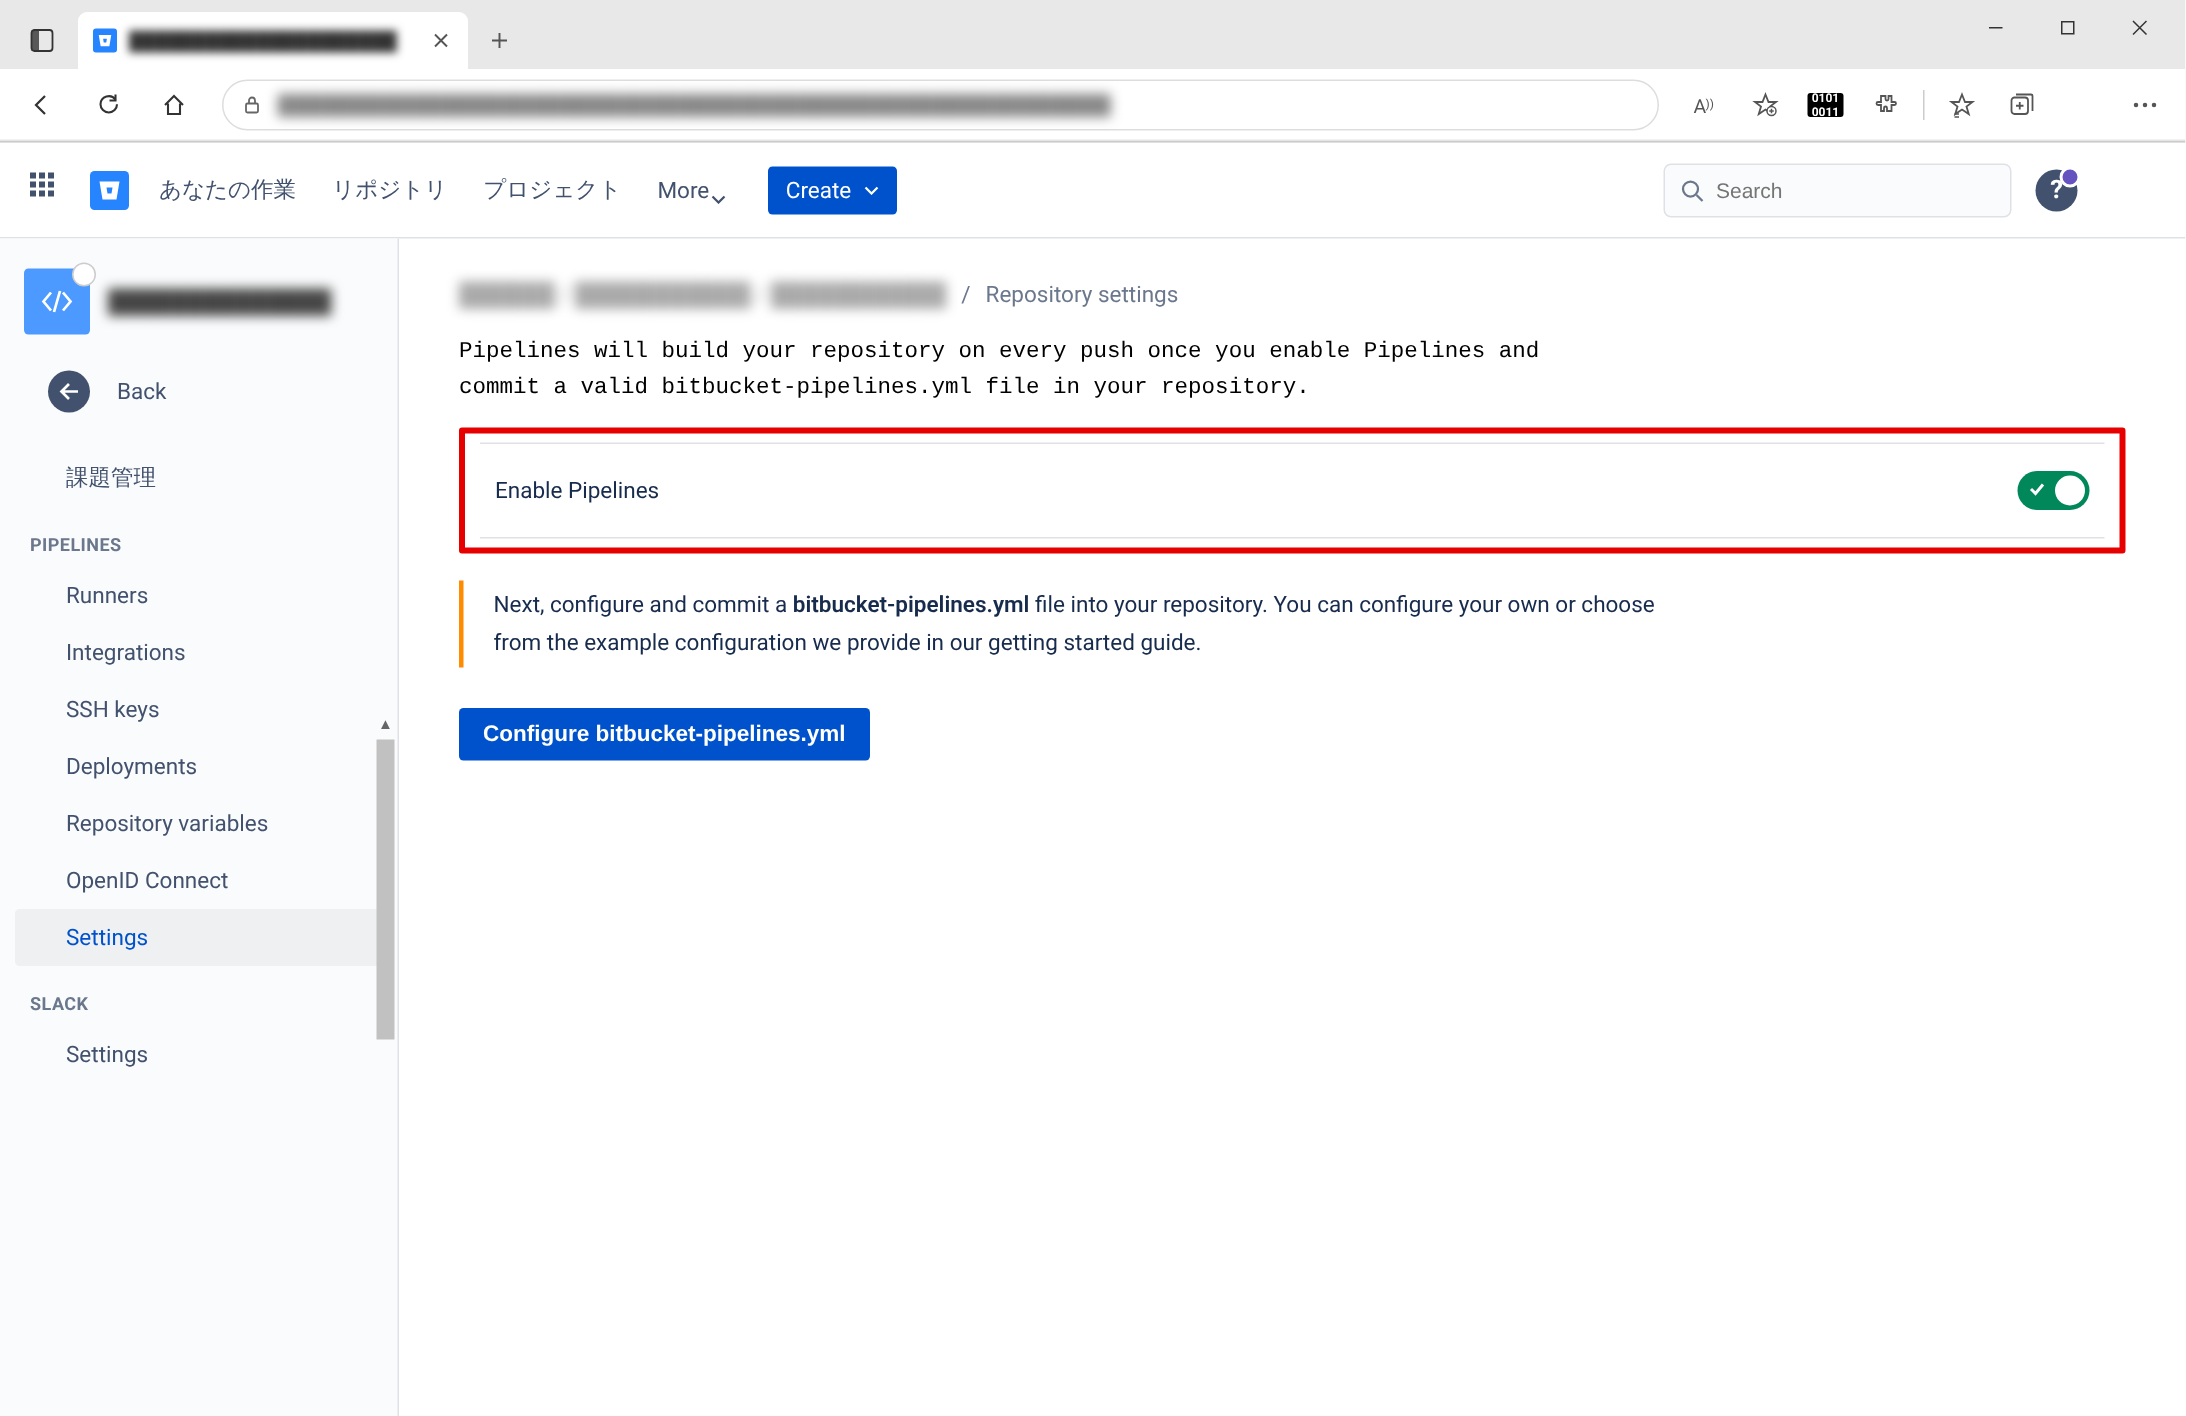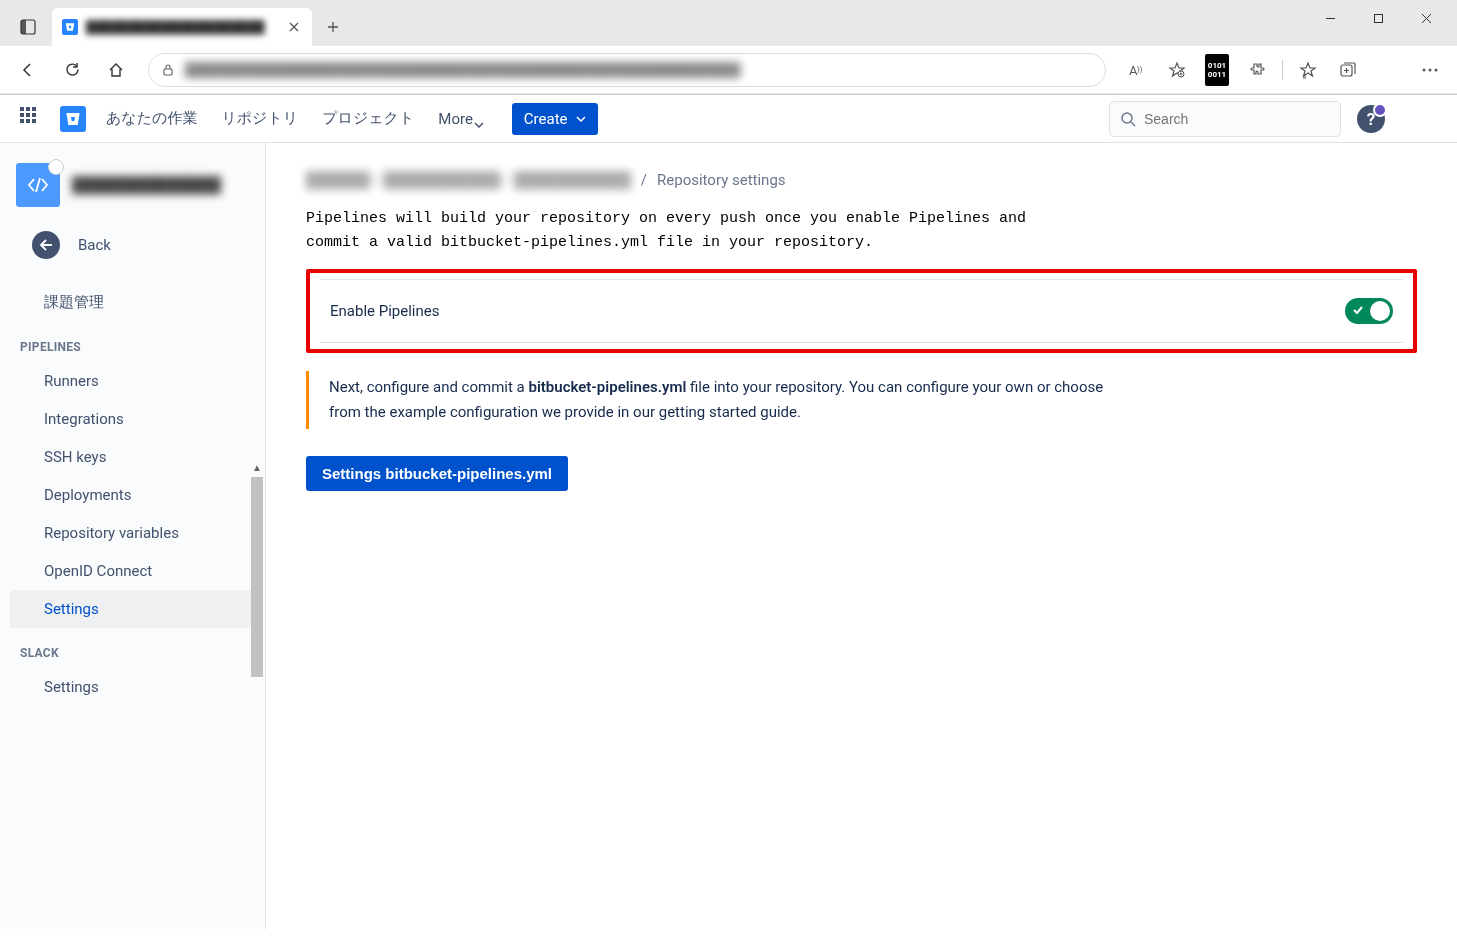--- a/index.html
+++ b/index.html
@@ -17,26 +17,26 @@
 .new-tab { width: 30px; height: 30px; display:flex; align-items:center; justify-content:center; color:#555; margin-left:6px; margin-bottom:4px; cursor:pointer; }
 .win-controls { margin-left:auto; display:flex; gap:2px; align-self:flex-start; padding-top:2px;}
 .win-btn { width:46px; height:32px; display:flex; align-items:center; justify-content:center; color:#333; cursor:pointer; }
 
 .addr-bar { background:#fff; height:48px; display:flex; align-items:center; padding:0 8px; gap:4px; border-bottom: 1px solid #e5e5e5;}
 .nav-btn { width:40px; height:40px; display:flex; align-items:center; justify-content:center; color:#555; cursor:pointer; border-radius:4px;}
 .addr-input-wrap { flex:1; height:34px; background:#fff; border:1px solid #ddd; border-radius:17px; display:flex; align-items:center; padding:0 12px; gap:10px; margin: 0 8px;}
 .addr-input { flex:1; border:none; outline:none; font-size:14px; color:#888; filter: blur(4px);}
 .ext-icons { display:flex; gap:2px; align-items:center; }
 .ext-icon { width:38px; height:38px; display:flex; align-items:center; justify-content:center; color:#555; cursor:pointer;}
-.ext-badge { width:24px; height:32px; background:#000; color:#fff; font-size:8px; display:flex; align-items:center; justify-content:center; font-weight:bold; border-radius:2px;}
+.ext-badge { width:24px; height:16px; background:#000; color:#fff; font-size:8px; display:flex; align-items:center; justify-content:center; font-weight:bold; border-radius:2px;}
 .ext-sep { width:1px; height:20px; background:#ccc; margin:0 4px;}
 .addr-trail { width:40px; height:36px; }
 
 
-.app-nav { height:48px; border-bottom:1px solid #dfe1e6; display:flex; align-items:center; padding:0 20px; gap:16px; }
+.app-nav { height:64px; border-bottom:1px solid #dfe1e6; display:flex; align-items:center; padding:0 20px; gap:16px; }
 .app-switcher { width:24px; height:24px; display:grid; grid-template-columns:repeat(3,4px); grid-template-rows:repeat(3,4px); gap:2px; cursor:pointer;}
 .app-switcher span { background:#42526E; }
 .logo { width:26px; height:26px; background:#2684FF; border-radius:3px; display:flex; align-items:center; justify-content:center; cursor:pointer;}
 .nav-item { color:#42526E; font-size:15px; cursor:pointer; padding:4px 4px; }
 .nav-item.more { display:flex; align-items:flex-end; gap:1px; }
 .create-btn { background:#0052CC; color:#fff; padding:7px 12px; border-radius:3px; font-size:15px; display:flex; align-items:center; gap:8px; cursor:pointer; margin-left:8px;}
 .nav-spacer { flex:1; }
 .search-box { width:232px; height:36px; border:1px solid #dfe1e6; border-radius:5px; display:flex; align-items:center; padding:0 10px; gap:8px; color:#6B778C; background: #fafbfc;}
 .search-box input { border:none; outline:none; background:transparent; font-size:14px; width:100%; color:#6B778C;}
 .help-btn { width:28px; height:28px; border-radius:50%; background:#42526E; color:#fff; display:flex; align-items:center; justify-content:center; font-weight:bold; cursor:pointer; position:relative; font-size:17px;}
@@ -309,15 +309,15 @@
             </span>
           <span class="toggle-knob"></span>
         </div>
       </div>
     </div>
 
     <div class="info-box">
       <span>Next, configure and commit a </span><b>bitbucket-pipelines.yml</b><span> file into your repository. You can configure your own or choose from the example configuration we provide in our getting started guide.</span>
     </div>
 
-    <button class="config-btn">Settings bitbucket-pipelines.yml</button>
+    <button class="config-btn">Configure bitbucket-pipelines.yml</button>
   </div>
 </div>
 
 </body></html>

